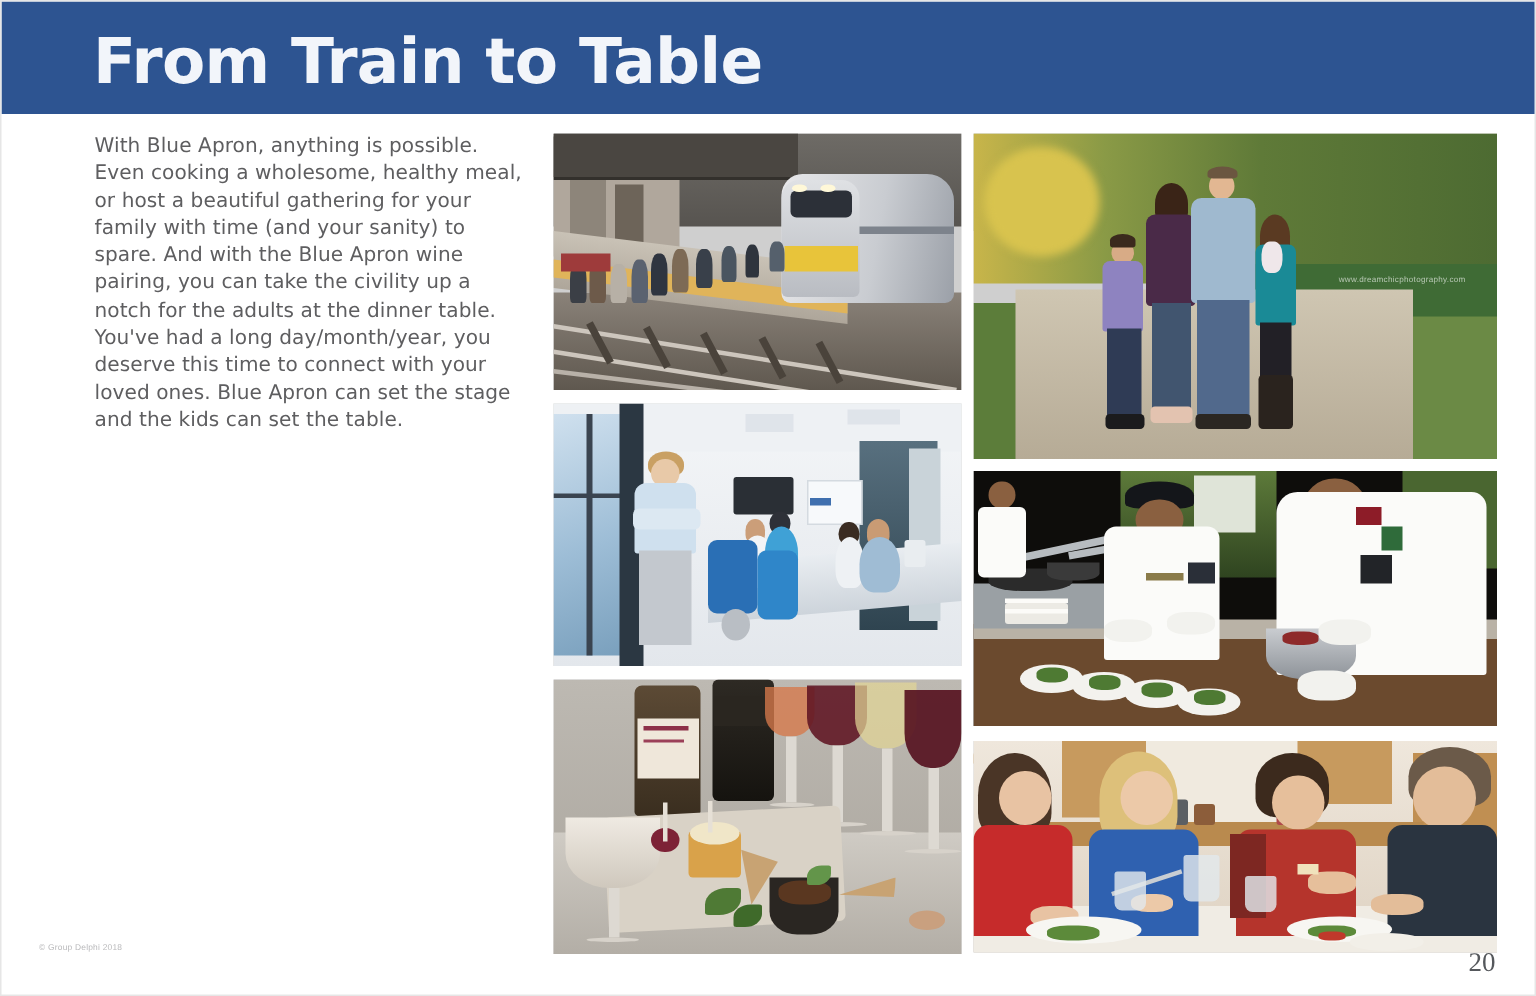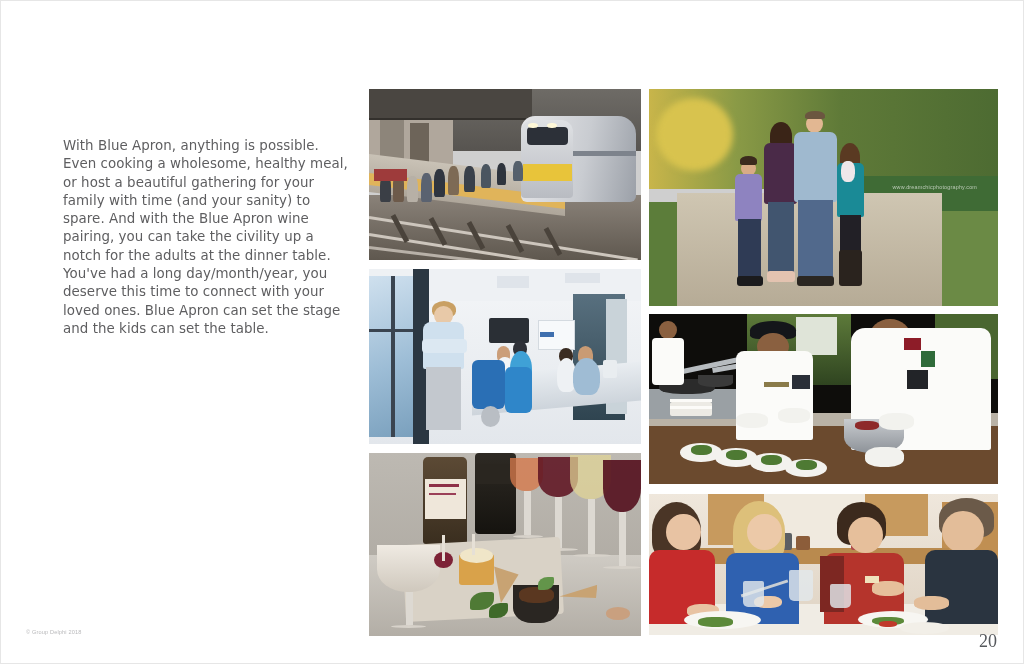--- a/index.html
+++ b/index.html
@@ -46,21 +46,20 @@
   
   .body-copy {
     position: absolute;
     left: 62px; top: 88px;
     width: 288px;
     color: #5e5e60;
     font-size: 13.4px;
     line-height: 18.3px;
     letter-spacing: 0.05px;
     font-family: "DejaVu Sans", sans-serif;
-    margin-top: 48px;
   }
 
   
   .photo {
     position: absolute;
     overflow: hidden;
     background: #cfcfcf;
   }
   .photo .scene { position: absolute; inset: 0; }
   .photo .lyr { position: absolute; }
@@ -214,20 +213,23 @@
     color: #55585c;
     font-size: 18px;
     font-family: "Liberation Serif", serif;
   }
 </style>
 </head>
 <body>
 
 <div class="page">
 
+  <div class="header-band">
+    <div class="header-title">From Train to Table</div>
+  </div>
 
   <div class="body-copy">With Blue Apron, anything is possible. Even cooking a wholesome, healthy meal, or host a beautiful gathering for your family with time (and your sanity) to spare. And with the Blue Apron wine pairing, you can take the civility up a notch for the adults at the dinner table. You've had a long day/month/year, you deserve this time to connect with your loved ones. Blue Apron can set the stage and the kids can set the table.</div>
 
   <div class="photo" id="ph-train">
     <div class="scene">
       <div class="lyr tr-sky"></div>
       <div class="lyr tr-wall"></div>
       <div class="lyr tr-wall2"></div>
       <div class="lyr tr-door"></div>
       <div class="lyr tr-canopy"></div>

